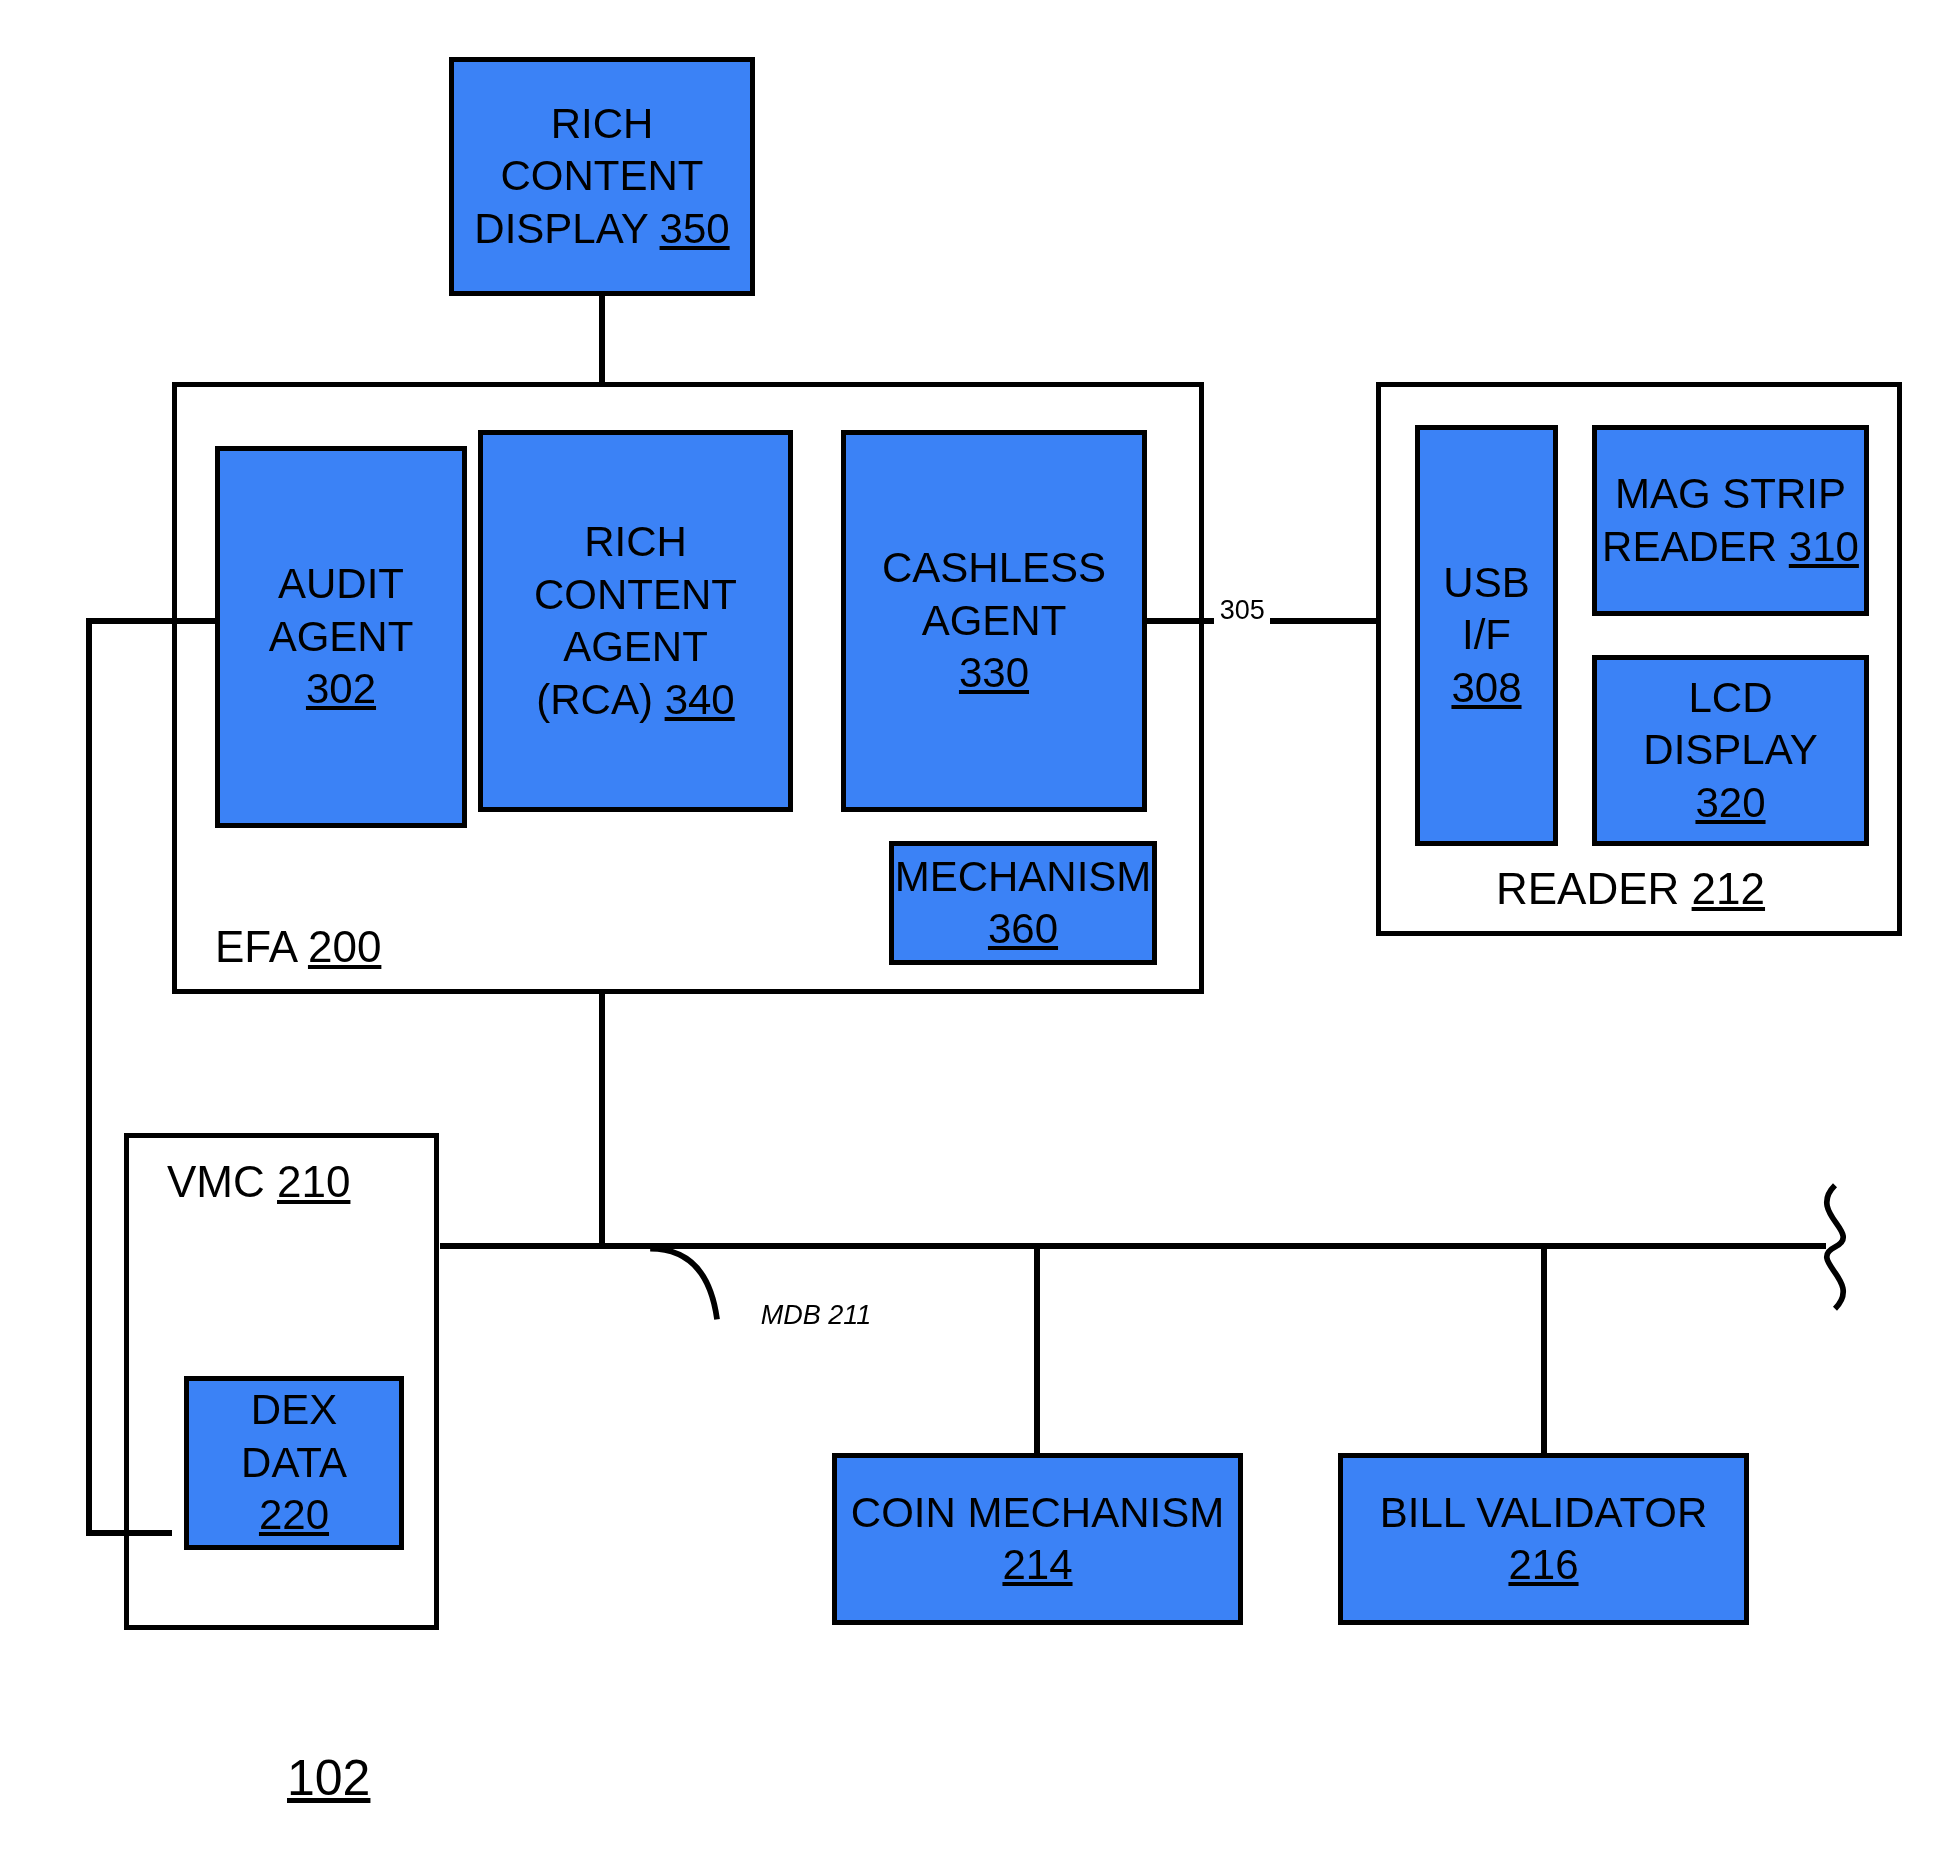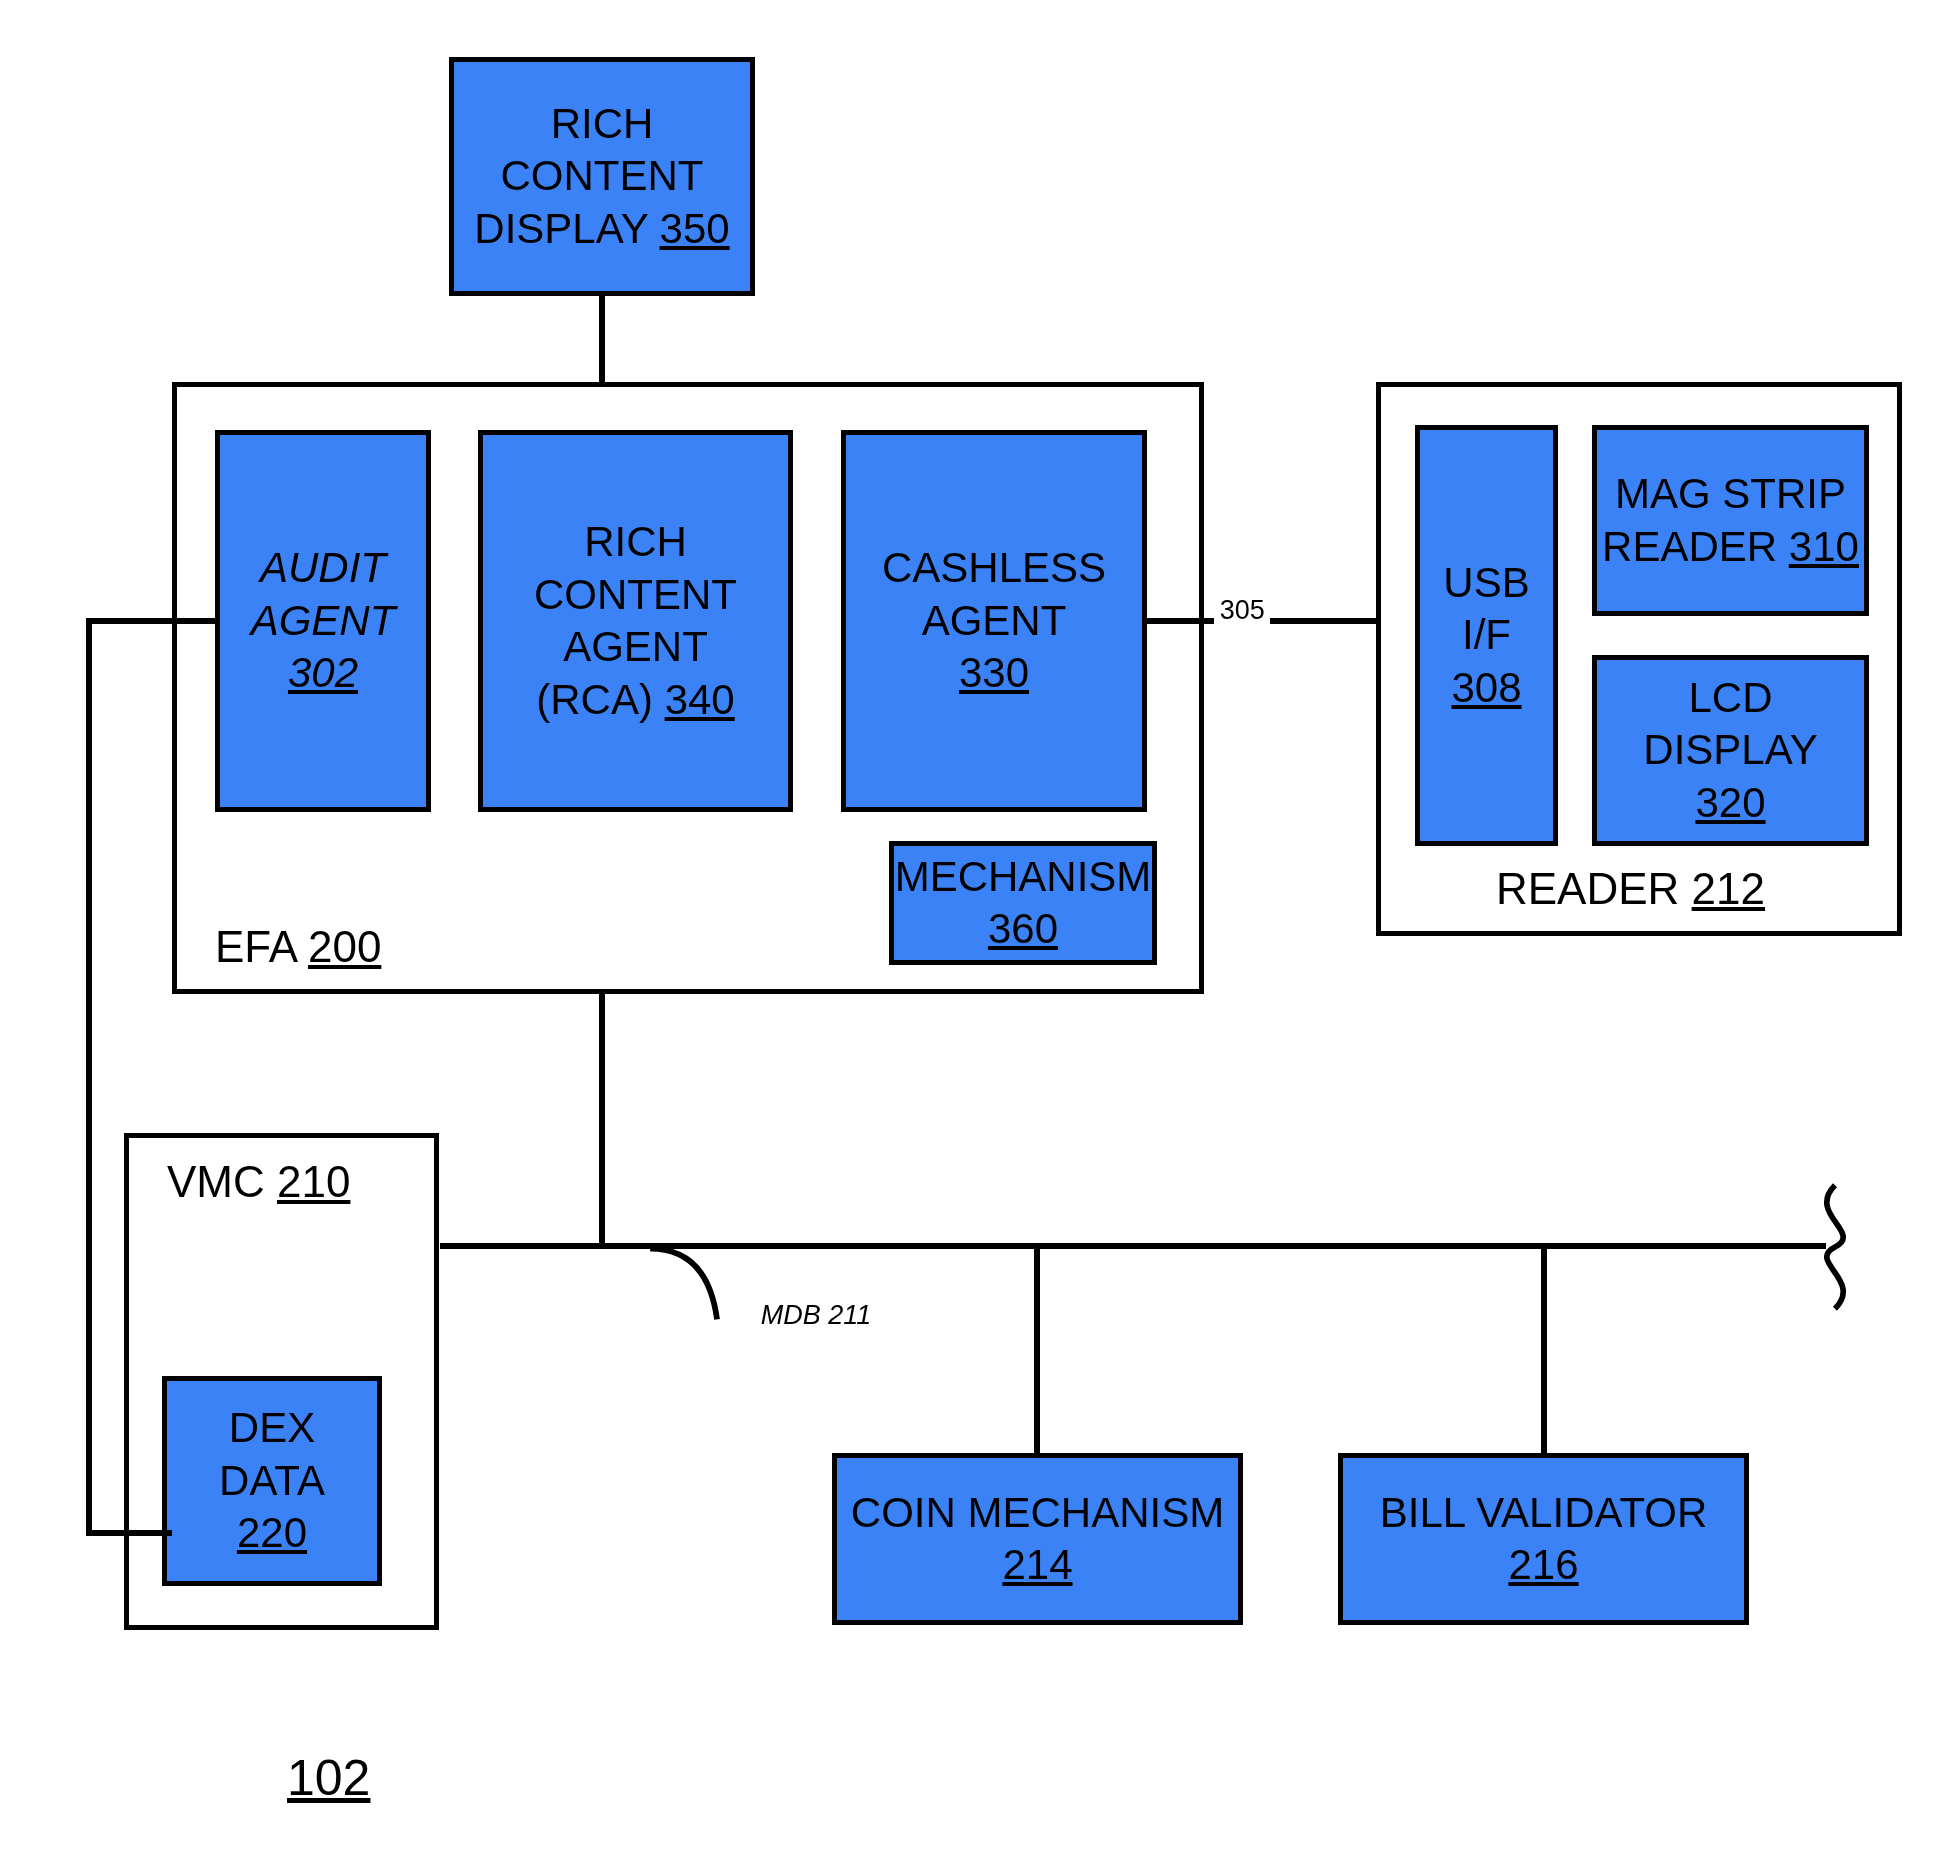--- a/index.html
+++ b/index.html
@@ -77,21 +77,21 @@
   </div>
 
   <div class="vline" style="left:599px; top:296px; height:86px;"></div>
 
   <div class="box" style="left:172px; top:382px; width:1032px; height:612px; background:transparent;">
     <div class="container-label" style="left:38px; bottom:17px;">
       <span>EFA</span> <span class="ul">200</span>
     </div>
   </div>
 
-  <div class="box" style="left:215px; top:430px; width:216px; height:382px;font-style:italic;">
+  <div class="box" style="left:215px; top:446px; width:252px; height:382px;">
     <div class="label-block">
       <span>AUDIT</span><br>
       <span>AGENT</span><br>
       <span class="ul">302</span>
     </div>
   </div>
 
   <div class="box" style="left:478px; top:430px; width:315px; height:382px;">
     <div class="label-block">
       <span>RICH</span><br>
@@ -163,21 +163,21 @@
   <div class="conn-text" style="left:755px; top:1300px; background:transparent;font-style:italic;">
     <span>MDB 211</span>
   </div>
 
   <div class="box" style="left:124px; top:1133px; width:315px; height:497px; background:transparent;">
     <div class="container-label" style="left:38px; top:19px;">
       <span>VMC</span> <span class="ul">210</span>
     </div>
   </div>
 
-  <div class="box" style="left:162px; top:1376px; width:220px; height:210px;">
+  <div class="box" style="left:184px; top:1376px; width:220px; height:174px;">
     <div class="label-block">
       <span>DEX</span><br>
       <span>DATA</span><br>
       <span class="ul">220</span>
     </div>
   </div>
 
   <div class="hline" style="left:86px; top:618px; width:129px;"></div>
   <div class="vline" style="left:86px; top:618px; height:918px;"></div>
   <div class="hline" style="left:86px; top:1530px; width:86px;"></div>

